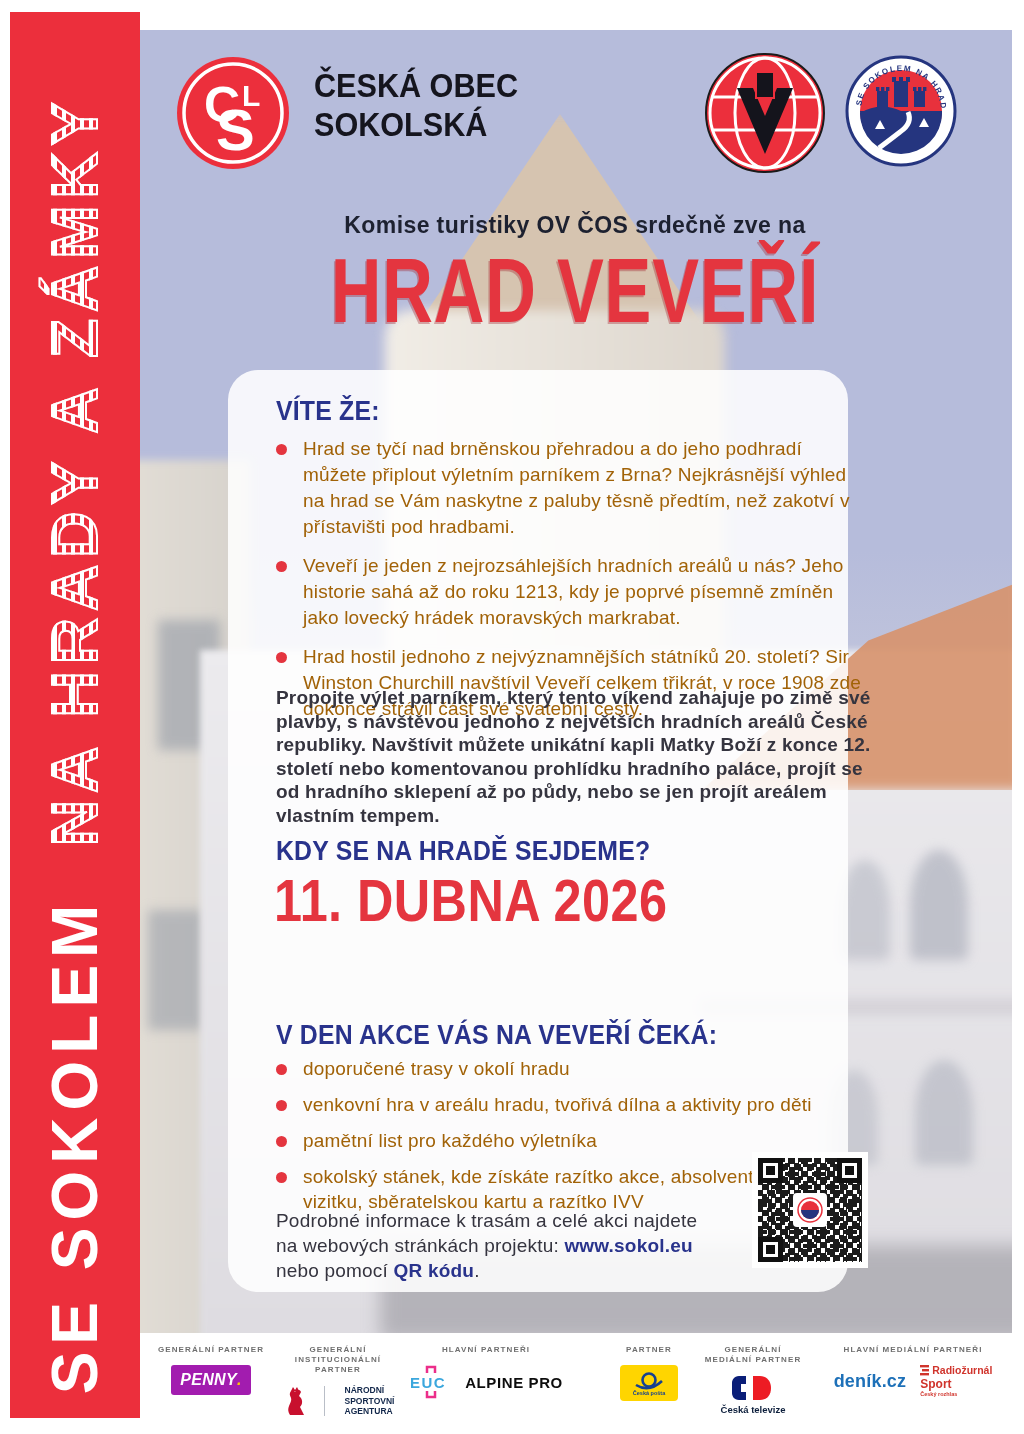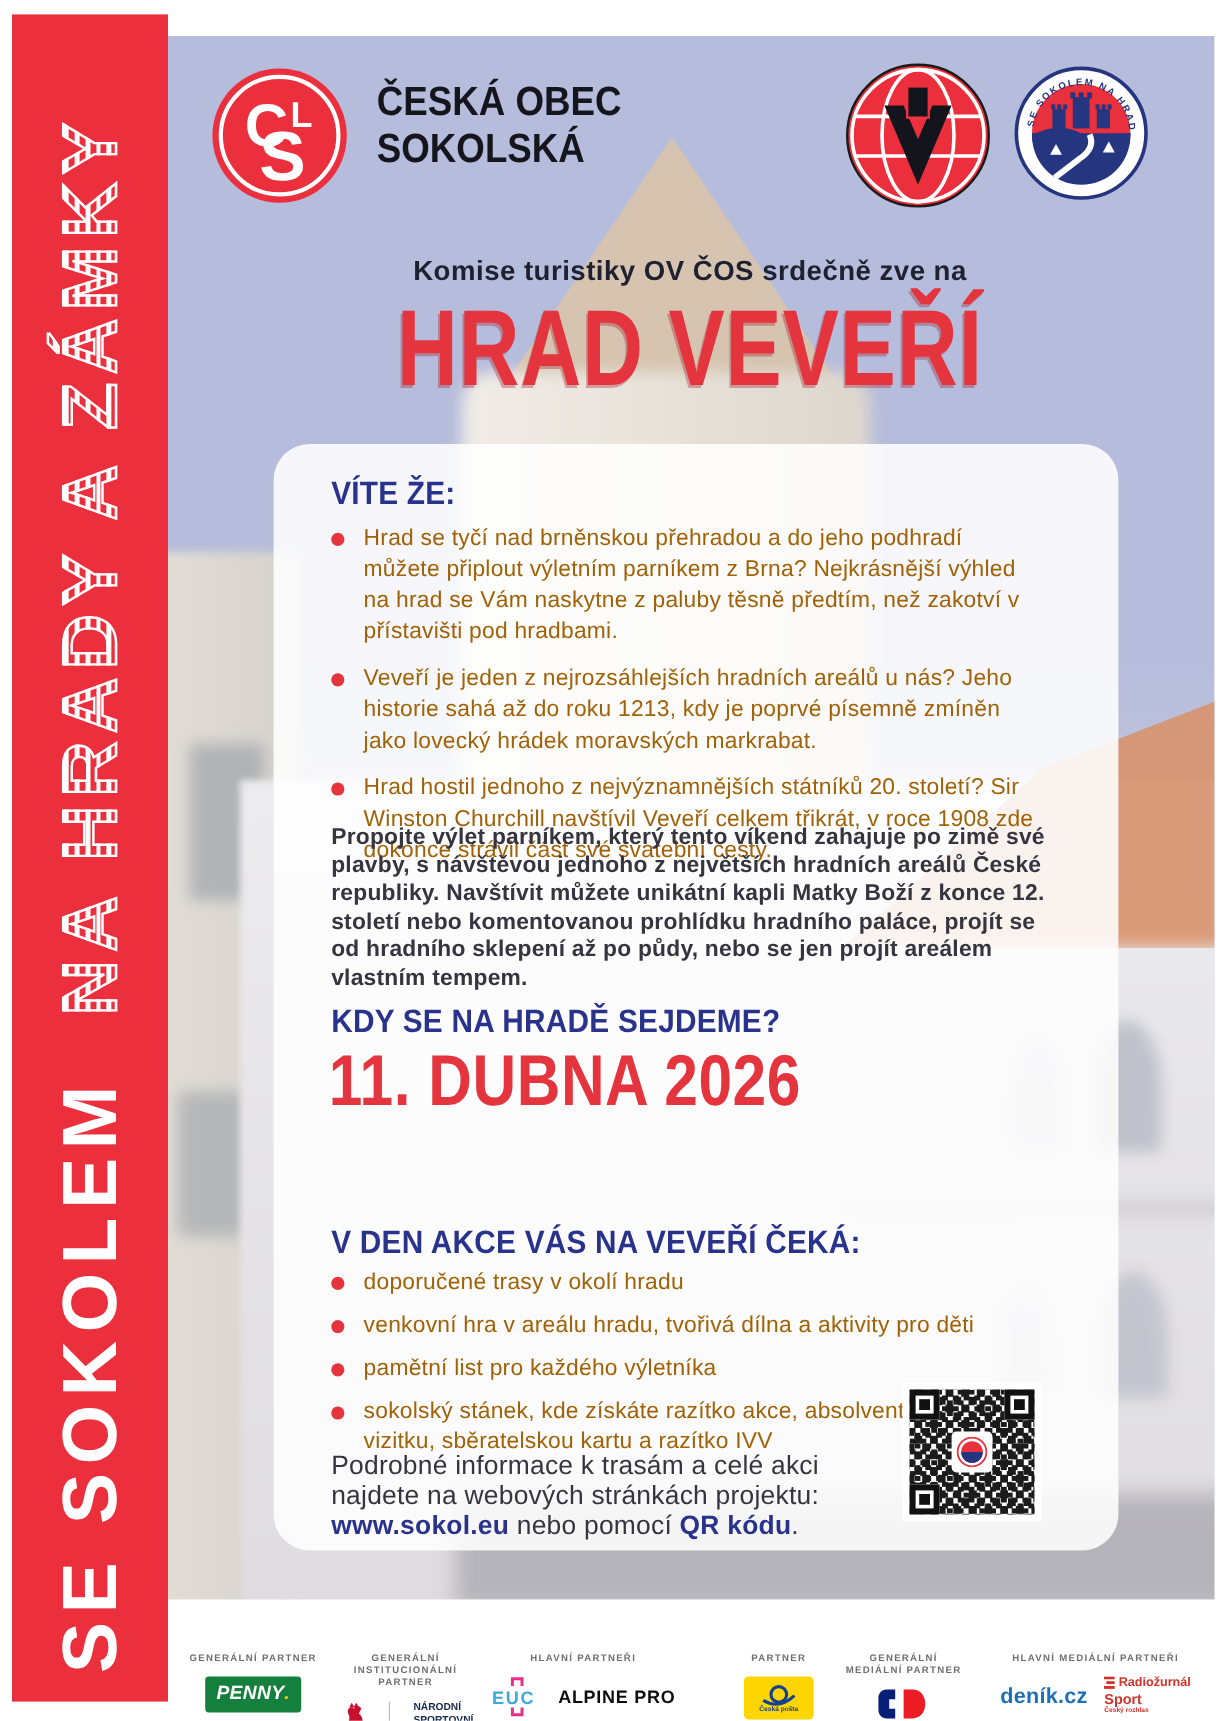--- a/index.html
+++ b/index.html
@@ -47,21 +47,21 @@
     color:#15151e;line-height:39px;letter-spacing:0px;transform:scaleX(.9);transform-origin:left top;}
   #ivv-logo{position:absolute;left:704px;top:52px;width:122px;height:122px;z-index:2;}
   #badge-logo{position:absolute;left:845px;top:55px;width:112px;height:112px;z-index:2;}
   #subtitle{position:absolute;left:160px;top:212px;width:830px;text-align:center;z-index:2;
     font-size:23px;font-weight:700;color:#1d2130;letter-spacing:.4px;}
   #title{position:absolute;left:80px;top:244px;width:990px;text-align:center;z-index:2;
     font-size:90px;font-weight:800;color:#e4353f;letter-spacing:1px;line-height:1.05;
     transform:scaleX(.78);transform-origin:center top;
     text-shadow:-2px 2px 0 rgba(160,30,40,.35);}
   
-  #card{position:absolute;left:228px;top:370px;width:704px;height:922px;z-index:2;
+  #card{position:absolute;left:228px;top:370px;width:620px;height:922px;z-index:2;
     background:rgba(255,255,255,.87);border-radius:30px;}
   .h-blue{position:absolute;left:48px;color:#29338c;font-weight:800;font-size:27px;
     letter-spacing:.2px;transform:scaleX(.92);transform-origin:left top;white-space:nowrap;}
   #vite-h{top:26px;}
   ul.blist{list-style:none;margin:0;padding:0;position:absolute;left:48px;}
   ul.blist li{position:relative;padding-left:27px;font-size:19px;line-height:26px;
     color:#a16207;letter-spacing:.2px;}
   ul.blist li::before{content:"";position:absolute;left:0;top:8px;width:11px;height:11px;
     border-radius:50%;background:#e4353f;}
   #vite-list{top:66px;width:592px;}
@@ -70,42 +70,42 @@
     font-weight:700;color:#35343f;letter-spacing:.2px;}
   #when-h{top:466px;}
   #event-date{position:absolute;left:46px;top:496px;font-size:60px;font-weight:800;color:#e4353f;
     letter-spacing:.5px;transform:scaleX(.84);transform-origin:left top;white-space:nowrap;}
   #stand{position:absolute;left:48px;top:564px;width:612px;font-size:19px;line-height:23.5px;
     color:#35343f;letter-spacing:.2px;}
   #stand b{font-weight:800;}
   #day-h{top:650px;}
   #day-list{top:686px;width:568px;}
   #day-list li{margin-bottom:11px;line-height:25px;}
-  #info{position:absolute;left:48px;top:838px;width:442px;font-size:22px;line-height:25px;
+  #info{position:absolute;left:48px;top:838px;width:442px;font-size:19px;line-height:25px;
     color:#35343f;letter-spacing:.2px;}
   .blue-link{color:#29338c;font-weight:800;cursor:pointer;}
   
   #qr{position:absolute;left:524px;top:782px;width:116px;height:116px;background:#fff;padding:6px;
     box-sizing:border-box;}
   #qr-inner{position:relative;width:104px;height:104px;
     background:
       repeating-conic-gradient(#1b1b1b 0% 25%,transparent 0% 50%) 0px 0px/9px 9px,
       repeating-conic-gradient(#1b1b1b 0% 25%,transparent 0% 50%) 4px 6px/13px 13px;}
   .qr-f{position:absolute;width:15px;height:15px;border:5px solid #111;background:#fff;}
   .qr-f::after{content:"";position:absolute;inset:3px;background:#111;}
   .qr-tl{left:0;top:0;} .qr-tr{right:0;top:0;} .qr-bl{left:0;bottom:0;}
   #qr-center{position:absolute;left:50%;top:50%;width:34px;height:34px;transform:translate(-50%,-50%);
     background:#fff;border-radius:4px;display:flex;align-items:center;justify-content:center;}
   
   #footer{position:absolute;left:0;top:1333px;width:1024px;height:101px;background:#fff;z-index:2;}
-  .fgroup{position:absolute;top:12px;text-align:center;margin-top:32px;}
+  .fgroup{position:absolute;top:12px;text-align:center;}
   .f-label{font-size:8px;font-weight:700;color:#6f6f6f;letter-spacing:1.1px;line-height:10px;}
   .f-logo{margin-top:10px;display:flex;align-items:center;justify-content:center;gap:14px;}
   #g-penny{left:150px;width:122px;}
-  .penny-box{width:80px;height:30px;background:#15803d;border-radius:3px;display:flex;
+  .penny-box{width:80px;height:30px;background:#a21caf;border-radius:3px;display:flex;
     align-items:center;justify-content:center;}
   .penny-box span{font-style:italic;font-weight:800;font-size:16px;color:#fff;letter-spacing:.3px;}
   .penny-dot{color:#ffcc00 !important;}
   #g-nsa{left:276px;width:124px;}
   .nsa-text{font-size:8.5px;font-weight:800;color:#13284b;line-height:10.5px;text-align:left;}
   .nsa-div{width:1px;height:30px;background:#b9bec7;margin:0 6px 0 4px;}
   #g-main{left:388px;width:196px;}
   .alpine{font-size:15px;font-weight:800;color:#0d0d0d;letter-spacing:.6px;}
   #g-posta{left:602px;width:94px;}
   .posta-box{width:58px;height:36px;background:#ffd500;border-radius:4px;display:flex;

